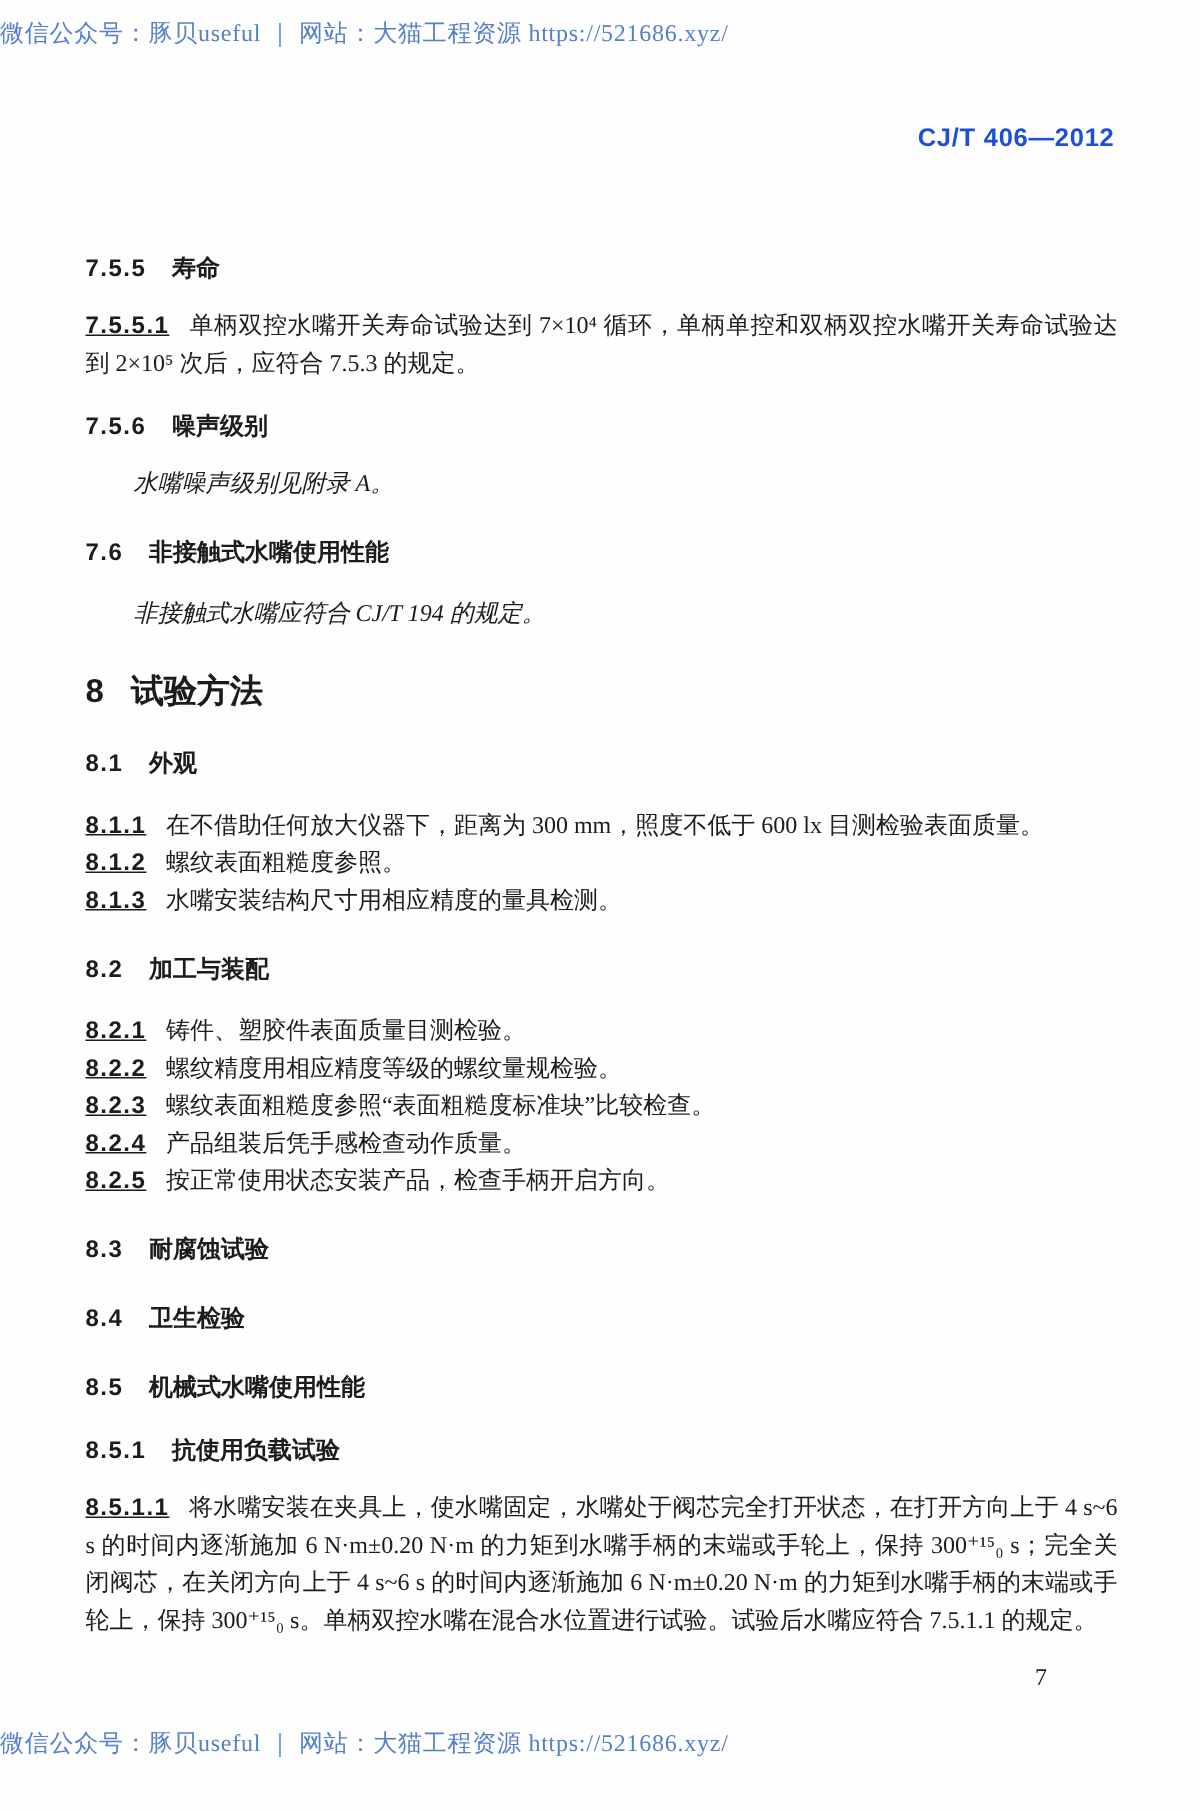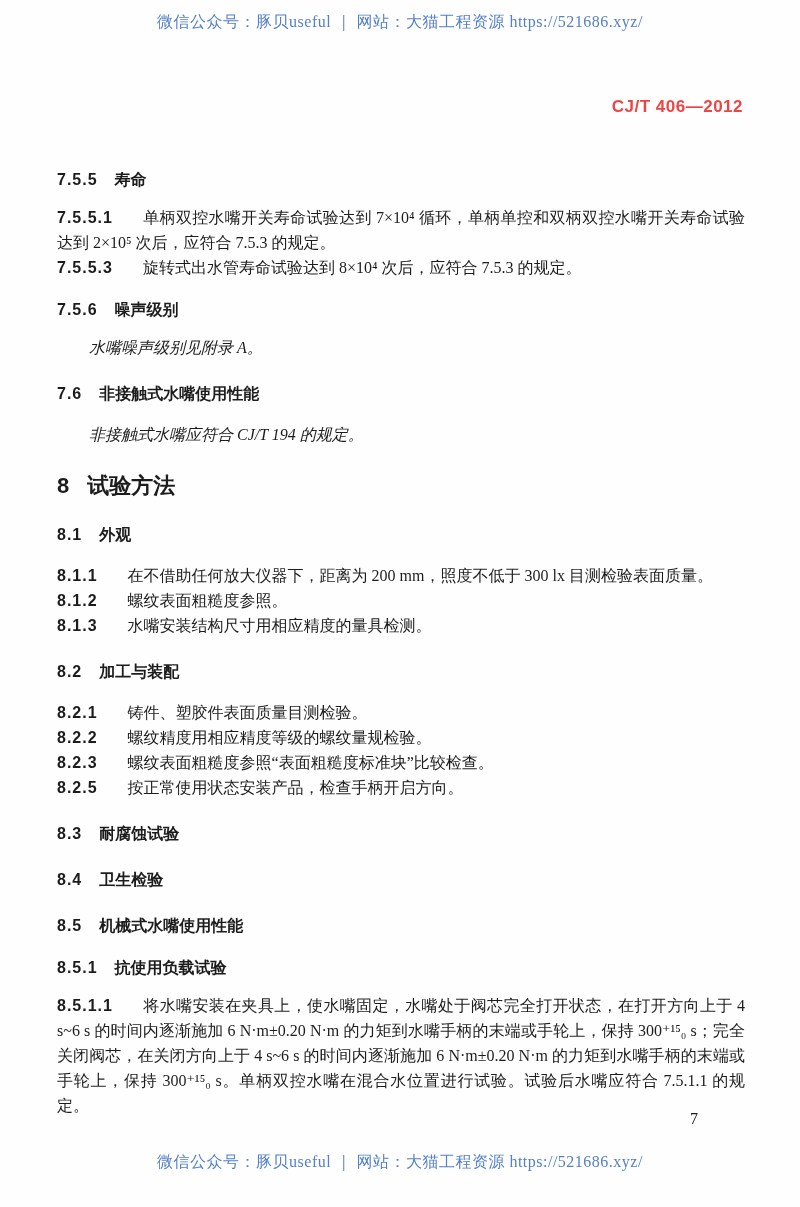--- a/index.html
+++ b/index.html
@@ -8,37 +8,36 @@
     width: 800px; height: 1207px;
     position: relative;
     font-family: "Liberation Serif", "DejaVu Serif", serif;
     color: #1c1c1c;
     overflow: hidden;
   }
   .sheet { position: absolute; inset: 0; background: #fefefe; }
 
   .watermark {
     position: absolute; left: 0; right: 0;
-    text-align: center;
     font-family: "Liberation Serif", "DejaVu Serif", serif;
     font-size: 16px;
     letter-spacing: 0.5px;
     color: #5580c8;
   }
   .watermark.top { top: 12px; }
   .watermark.bottom { top: 1152px; }
 
   .doc-code {
     position: absolute;
-    top: 97px; right: 57px;
+    top: 82px; right: 57px;
     font-family: "Liberation Sans", "DejaVu Sans", sans-serif;
     font-weight: bold;
     font-size: 17px;
     letter-spacing: 0.5px;
-    color: #ef4444;
+    color: #1d4ed8;
   }
 
   .content {
     position: absolute;
     left: 57px; right: 55px; top: 150px;
     font-size: 16px;
     line-height: 25px;
   }
 
   .blk .num {
@@ -50,21 +49,21 @@
   .h1, .h2, .h3 {
     font-family: "Liberation Sans", "DejaVu Sans", sans-serif;
     font-weight: bold;
   }
   .h1 { margin: 26px 0 24px; font-size: 22px; }
   .h2 { margin: 21px 0 16px; }
   .h3 { margin: 17px 0 13px; }
   .h1 .num, .h2 .num, .h3 .num { margin-right: 17px; }
 
   .pnum { margin: 0; text-align: justify; }
-  .pnum .num { margin-right: 30px; }
+  .pnum .num { margin-right: 13px; text-decoration: underline; }
   .pind { margin: 5px 0 6px; text-indent: 2em; text-align: justify; font-style: italic; }
 
   .page-num {
     position: absolute;
     top: 1110px; left: 690px;
     font-size: 16px;
     font-family: "Liberation Serif", "DejaVu Serif", serif;
   }
 </style>
 </head>
@@ -76,48 +75,48 @@
 
   <div class="doc-code">CJ/T 406—2012</div>
 
   <div class="content">
 
     <div class="blk h3"><span class="num">7.5.5</span><span class="ttl">寿命</span></div>
 
     <p class="blk pnum"><span class="num">7.5.5.1</span><span class="txt">单柄双控水嘴开关寿命试验达到 7×10⁴ 循环，单柄单控和双柄双控水嘴开关寿命试验达到 2×10⁵ 次后，应符合 7.5.3 的规定。</span></p>
 
 
-    <p class="blk pnum"><span class="num">7.5.5.3</span><span class="txt">旋转式出水管寿命试验达到 8×10⁴ 次后，应符合 7.5.3 的规定。</span></p>
 
     <div class="blk h3"><span class="num">7.5.6</span><span class="ttl">噪声级别</span></div>
 
     <p class="blk pind"><span>水嘴噪声级别见附录 A。</span></p>
 
     <div class="blk h2"><span class="num">7.6</span><span class="ttl">非接触式水嘴使用性能</span></div>
 
     <p class="blk pind"><span>非接触式水嘴应符合 CJ/T 194 的规定。</span></p>
 
     <div class="blk h1"><span class="num">8</span><span class="ttl">试验方法</span></div>
 
     <div class="blk h2"><span class="num">8.1</span><span class="ttl">外观</span></div>
 
-    <p class="blk pnum"><span class="num">8.1.1</span><span class="txt">在不借助任何放大仪器下，距离为 200 mm，照度不低于 300 lx 目测检验表面质量。</span></p>
+    <p class="blk pnum"><span class="num">8.1.1</span><span class="txt">在不借助任何放大仪器下，距离为 300 mm，照度不低于 600 lx 目测检验表面质量。</span></p>
 
     <p class="blk pnum"><span class="num">8.1.2</span><span class="txt">螺纹表面粗糙度参照。</span></p>
 
     <p class="blk pnum"><span class="num">8.1.3</span><span class="txt">水嘴安装结构尺寸用相应精度的量具检测。</span></p>
 
     <div class="blk h2"><span class="num">8.2</span><span class="ttl">加工与装配</span></div>
 
     <p class="blk pnum"><span class="num">8.2.1</span><span class="txt">铸件、塑胶件表面质量目测检验。</span></p>
 
     <p class="blk pnum"><span class="num">8.2.2</span><span class="txt">螺纹精度用相应精度等级的螺纹量规检验。</span></p>
 
     <p class="blk pnum"><span class="num">8.2.3</span><span class="txt">螺纹表面粗糙度参照“表面粗糙度标准块”比较检查。</span></p>
 
+    <p class="blk pnum"><span class="num">8.2.4</span><span class="txt">产品组装后凭手感检查动作质量。</span></p>
 
     <p class="blk pnum"><span class="num">8.2.5</span><span class="txt">按正常使用状态安装产品，检查手柄开启方向。</span></p>
 
     <div class="blk h2"><span class="num">8.3</span><span class="ttl">耐腐蚀试验</span></div>
 
 
     <div class="blk h2"><span class="num">8.4</span><span class="ttl">卫生检验</span></div>
 
 
     <div class="blk h2"><span class="num">8.5</span><span class="ttl">机械式水嘴使用性能</span></div>

